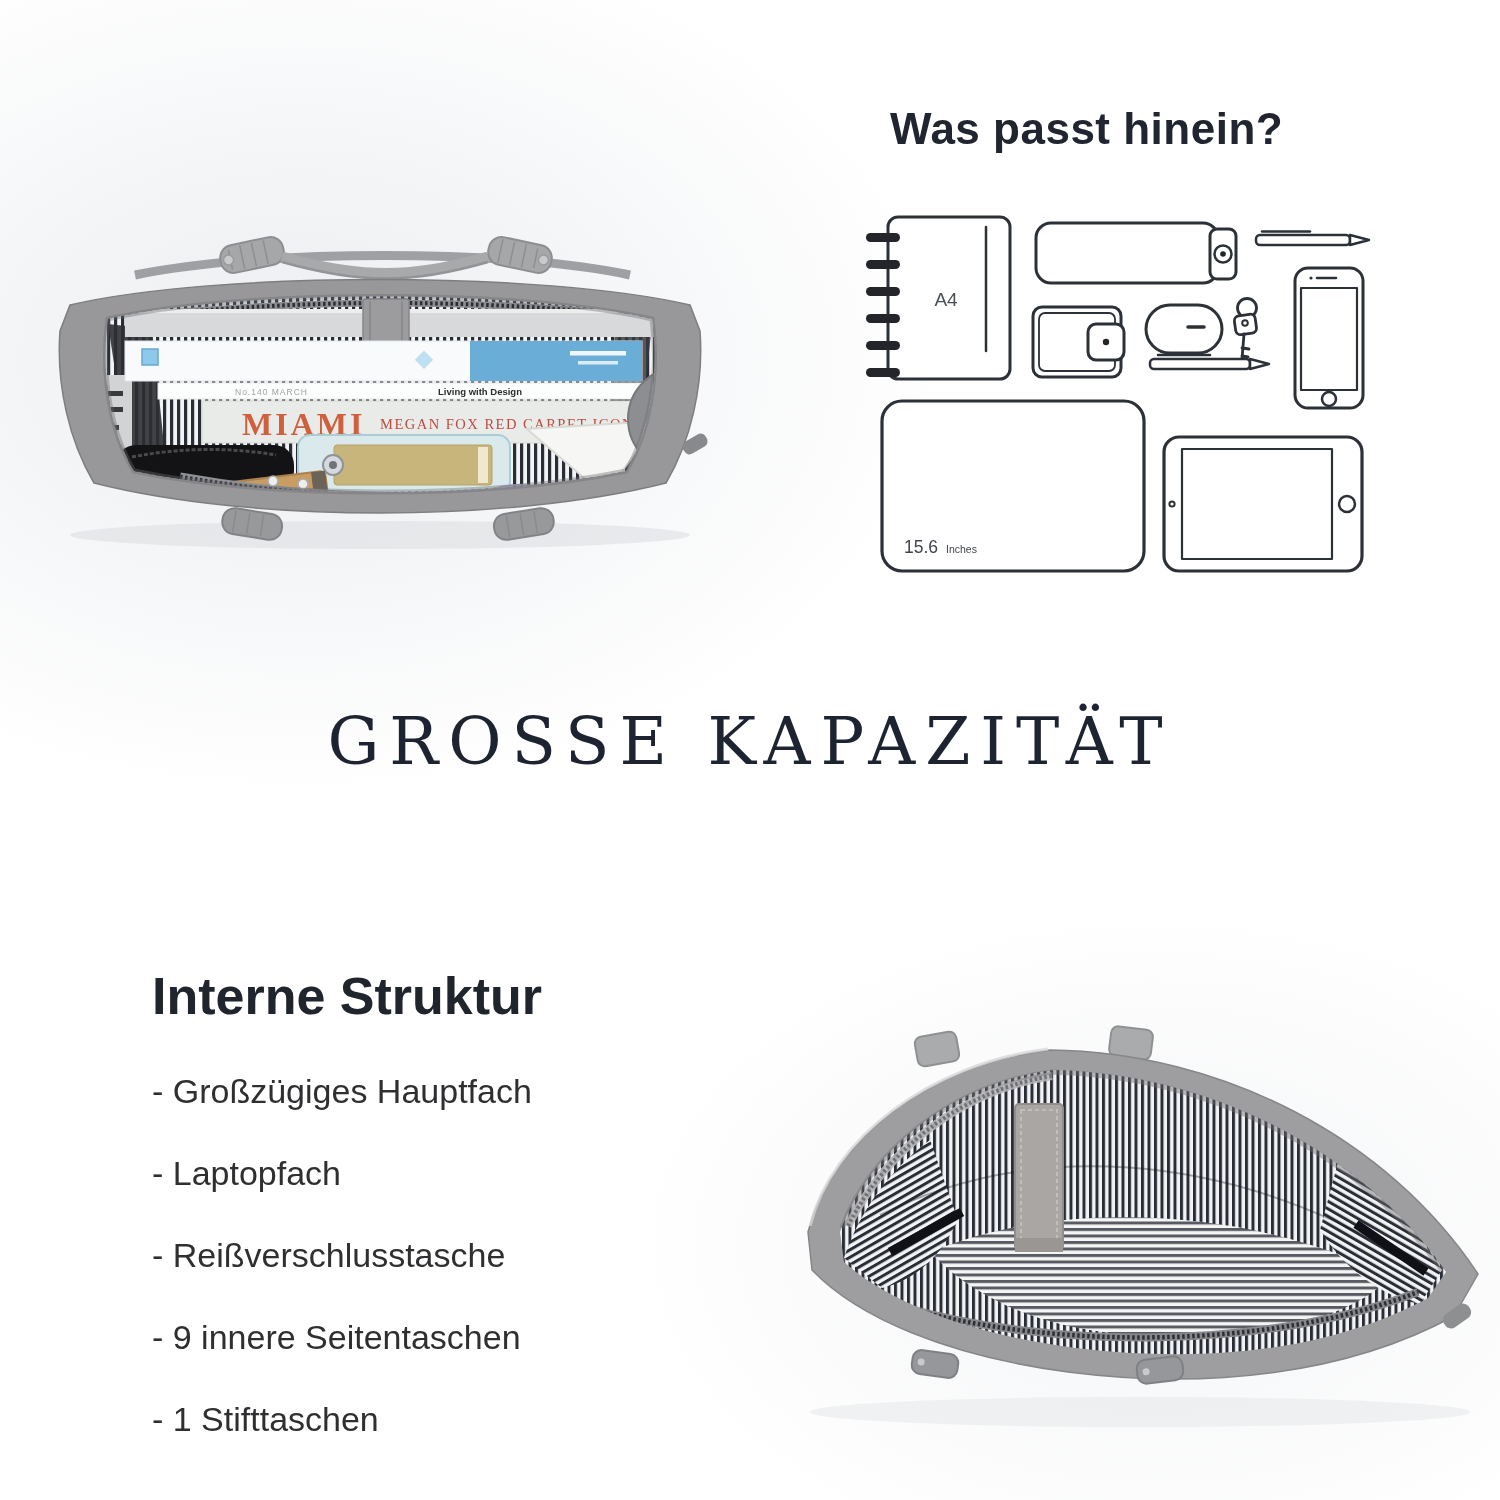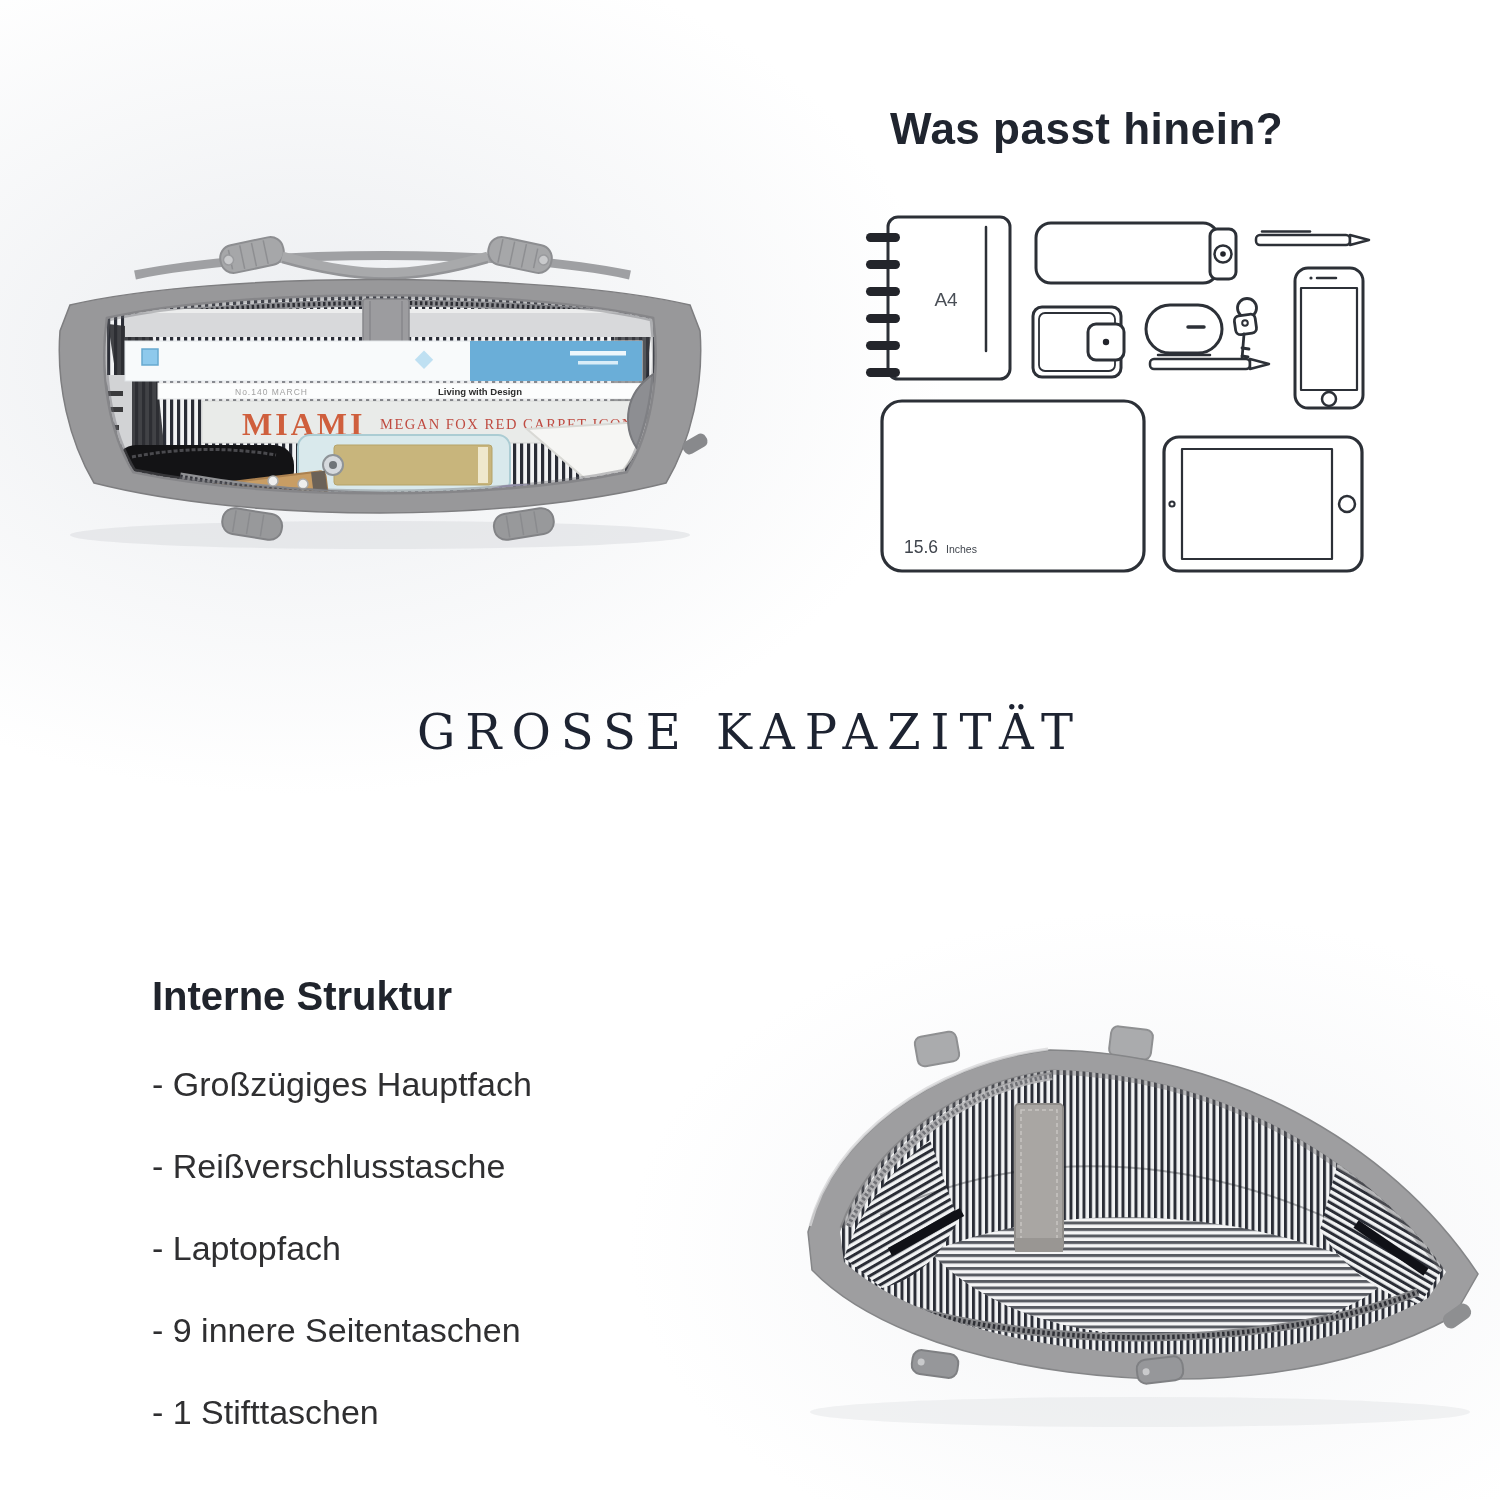--- a/index.html
+++ b/index.html
@@ -14,24 +14,24 @@
   .photo1{position:absolute;left:30px;top:179px;width:700px;height:380px;}
   .whatfits{position:absolute;left:858px;top:88px;width:540px;}
   .whatfits h2{
     margin:16px;padding-left:16px;font-size:44px;font-weight:700;
     color:#20252f;letter-spacing:.5px;line-height:1.15;
   }
   .whatfits svg{display:block;margin-top:50px;}
   .banner{
     position:absolute;left:0;top:704px;width:1500px;text-align:center;
     font-family:"DejaVu Serif","Liberation Serif",serif;
-    font-size:48px;letter-spacing:10px;color:#1d2331;white-space:nowrap;
+    font-size:65px;letter-spacing:10px;color:#1d2331;white-space:nowrap;
   }
   .internal{position:absolute;left:152px;top:966px;width:560px;}
-  .internal h3{margin:8px 0 44px 0;font-size:40px;font-weight:700;color:#20242c;}
+  .internal h3{margin:0 0 44px 0;font-size:52px;font-weight:700;color:#20242c;}
   .internal ul{list-style:none;margin:0;padding:0;}
   .internal li{font-size:34px;color:#2f2f31;margin-bottom:26px;line-height:1.0;margin-top:48px;}
   .photo2{position:absolute;left:790px;top:1020px;width:700px;height:440px;}
   svg text{font-family:"Liberation Sans",sans-serif;}
   .serif-text{font-family:"Liberation Serif","DejaVu Serif",serif;}
 </style>
 </head>
 <body>
 
 <div class="page">
@@ -237,22 +237,22 @@
       </g>
     </svg>
   </div>
 
   <div class="banner">GROSSE KAPAZITÄT</div>
 
   <div class="internal">
     <h3>Interne Struktur</h3>
     <ul>
       <li>- Großzügiges Hauptfach</li>
+      <li>- Laptopfach</li>
       <li>- Reißverschlusstasche</li>
-      <li>- Laptopfach</li>
       <li>- 9 innere Seitentaschen</li>
       <li>- 1 Stifttaschen</li>
     </ul>
   </div>
 
   <div class="photo2">
     <svg viewBox="0 0 700 440" width="700" height="440">
       <defs>
         <pattern id="p2v" patternUnits="userSpaceOnUse" width="6.5" height="6.5">
           <rect width="6.5" height="6.5" fill="#f2f3f4"></rect>

